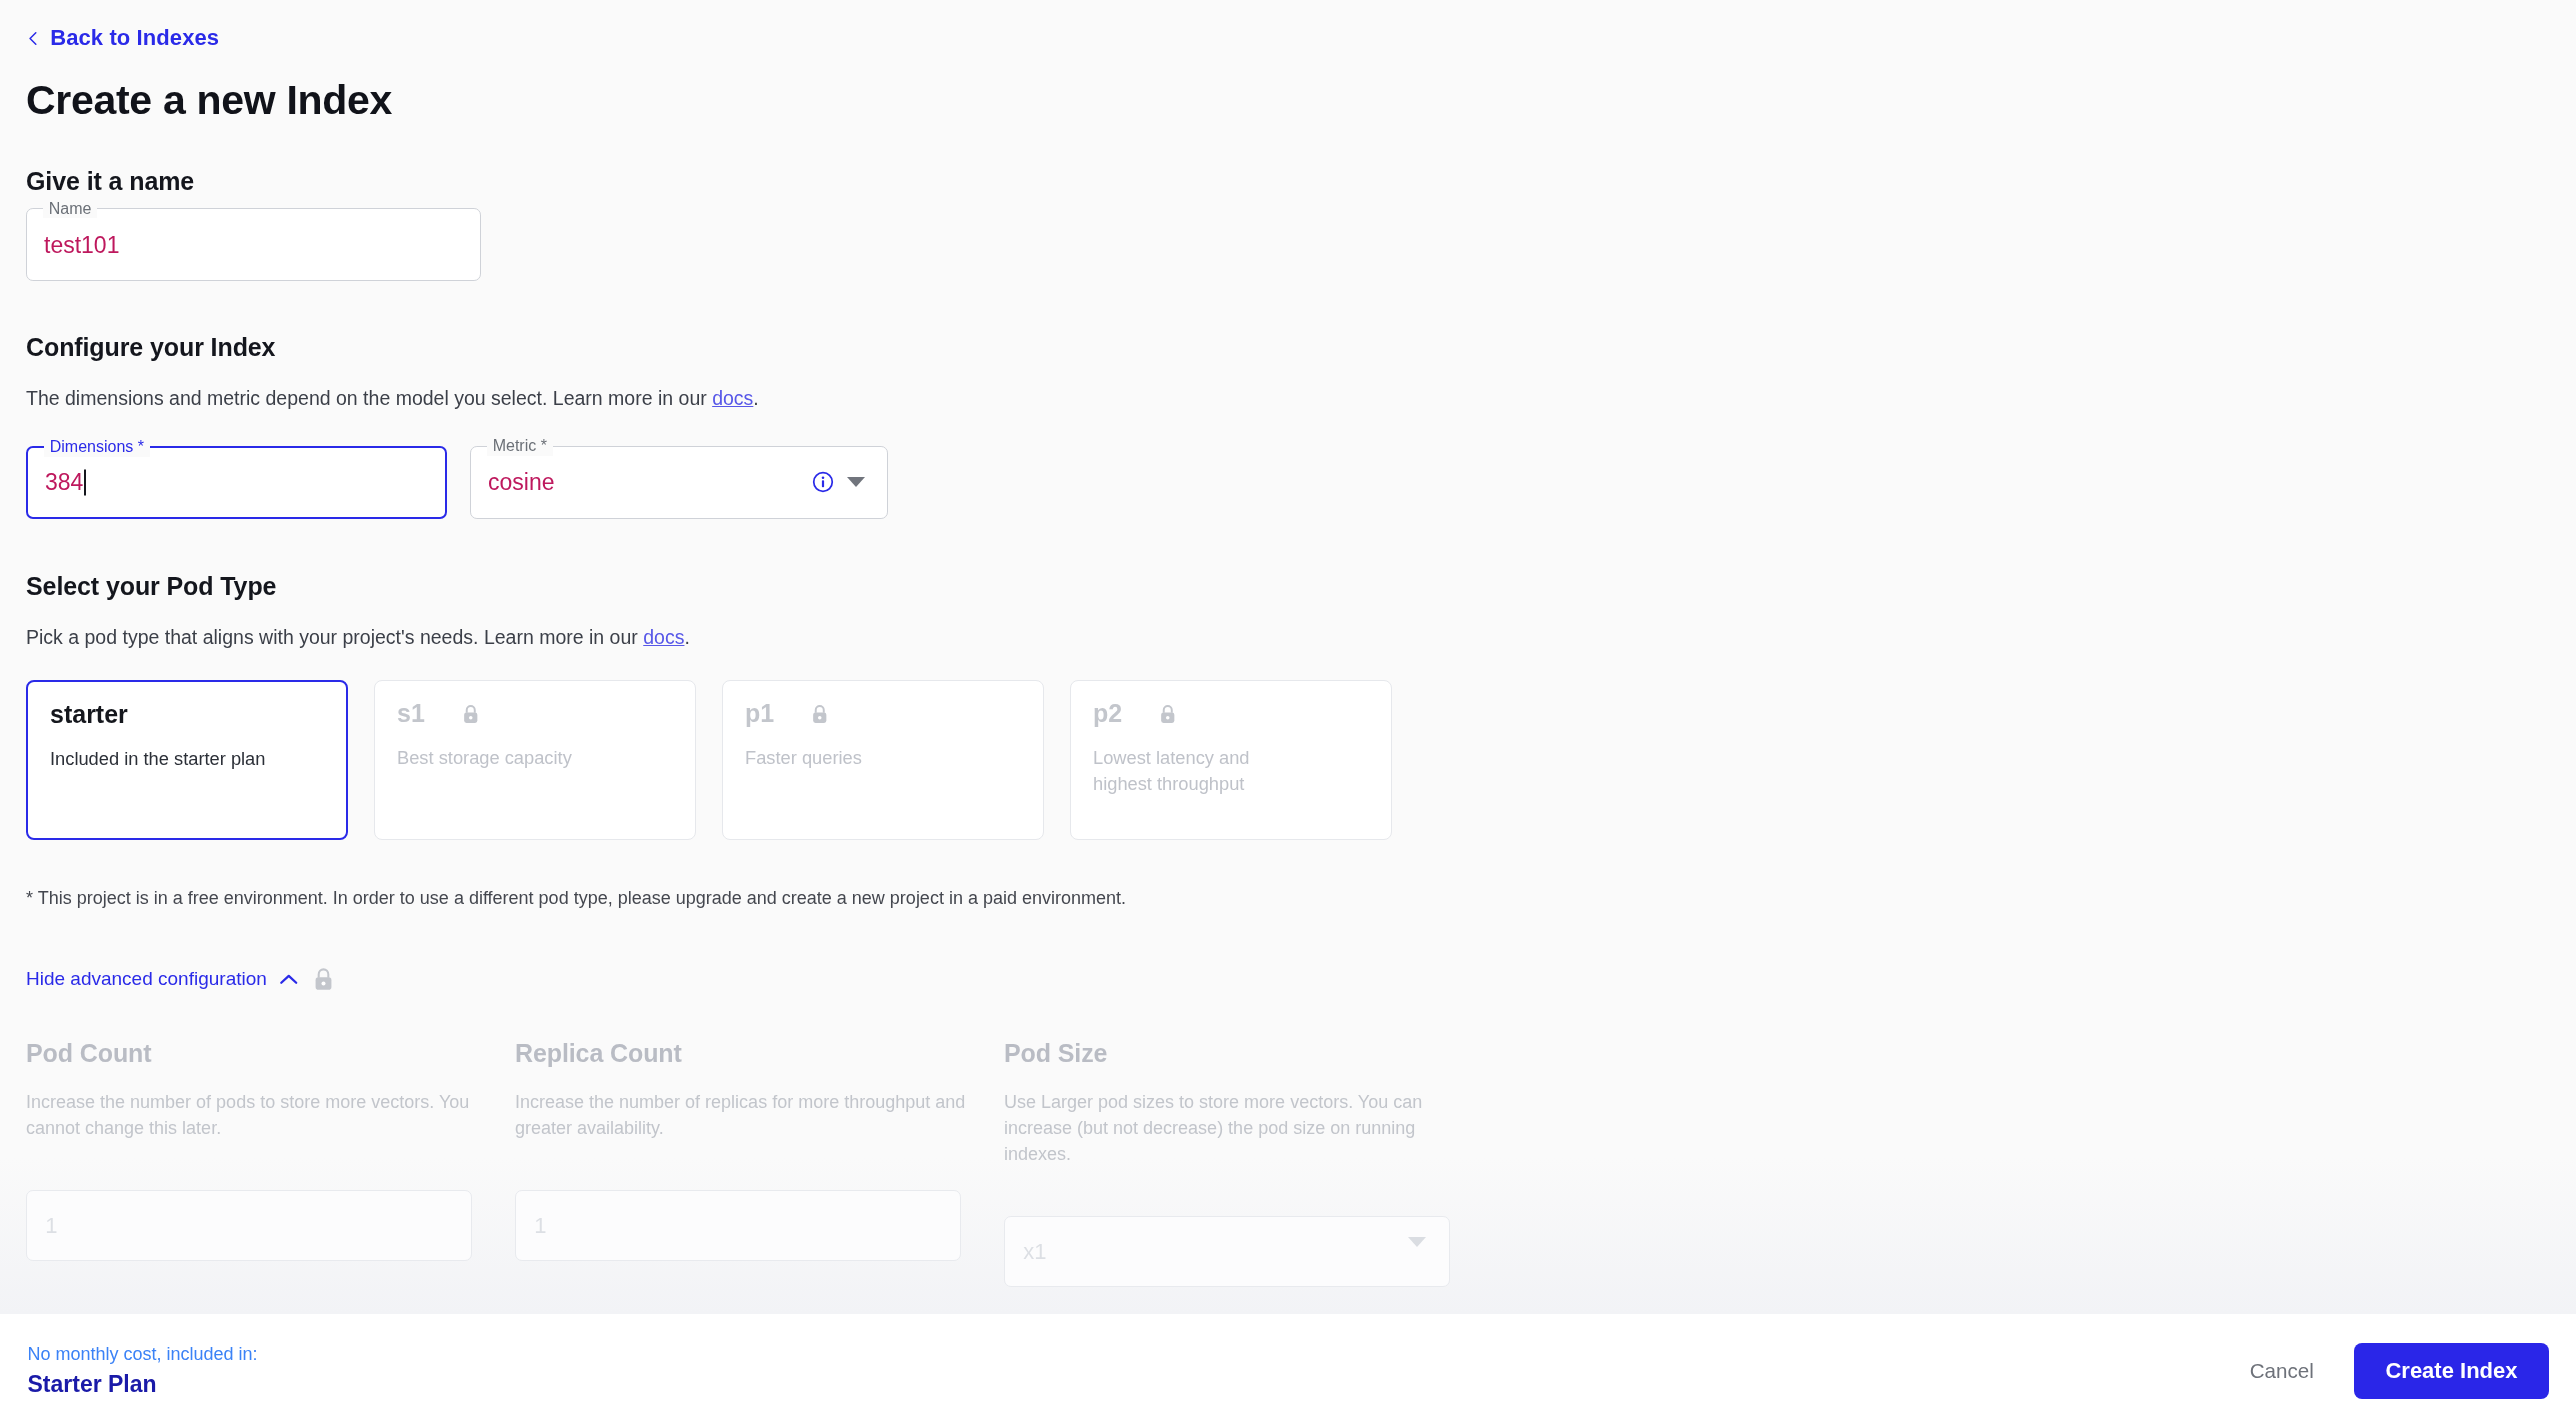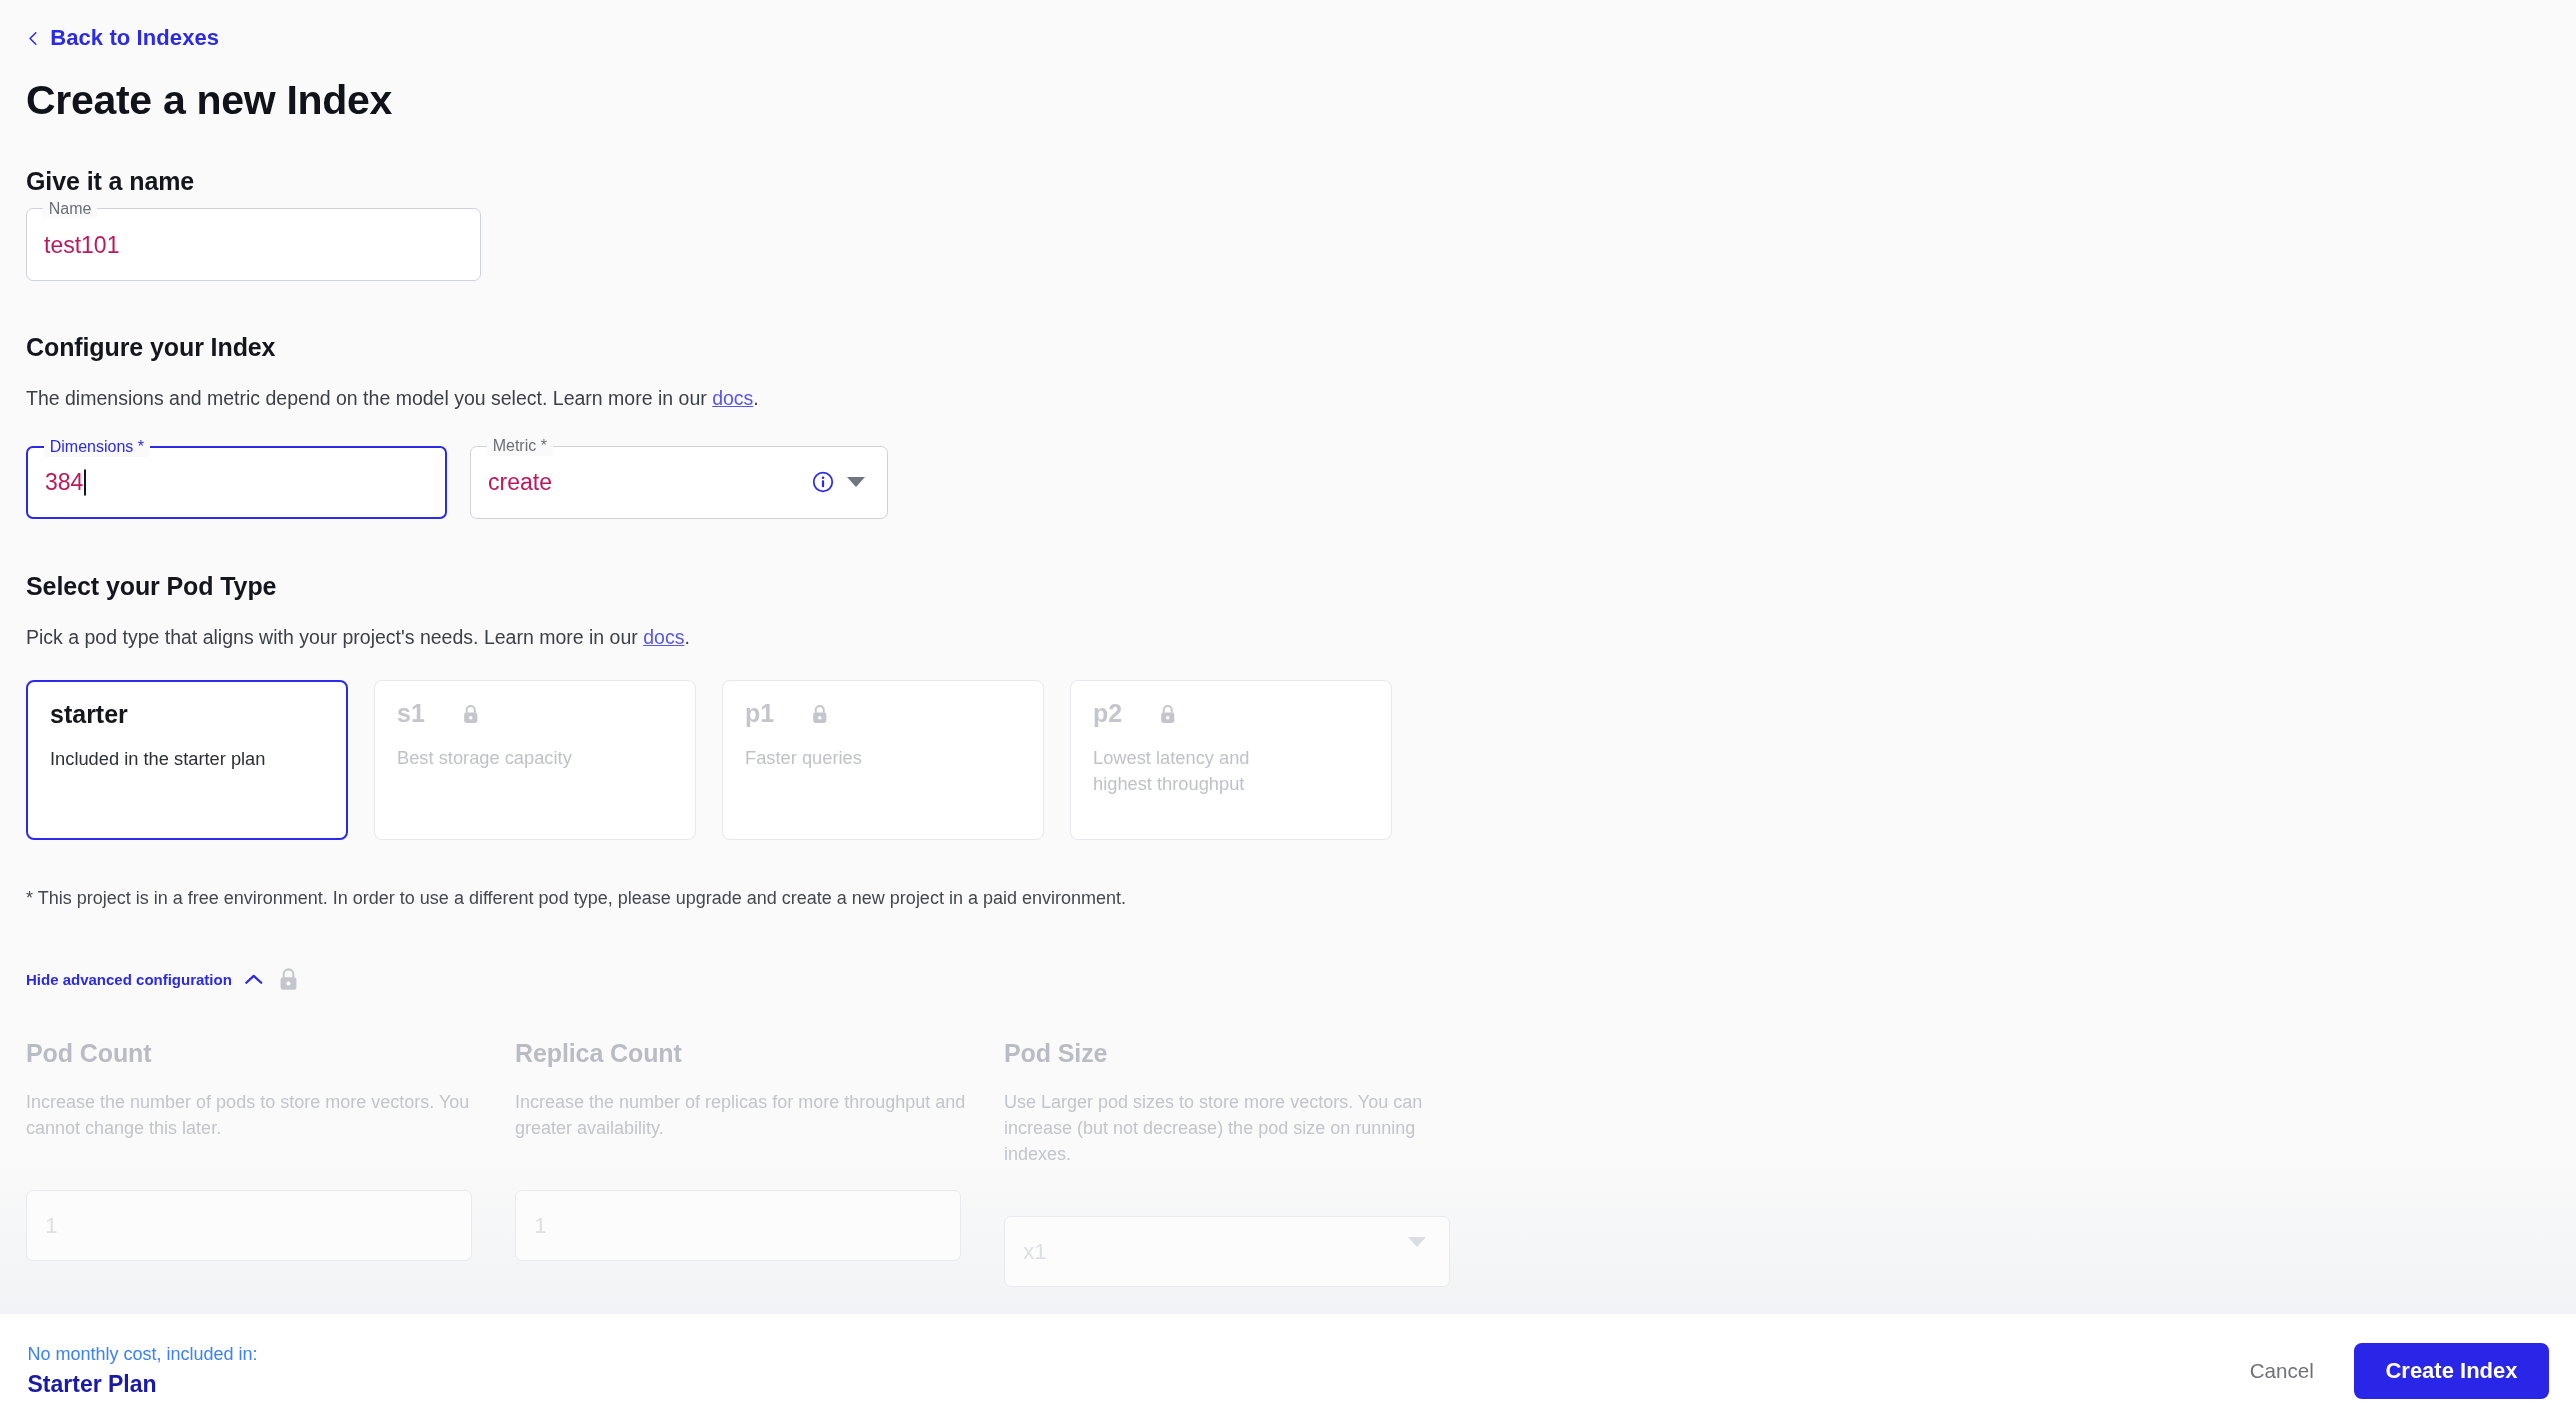--- a/index.html
+++ b/index.html
@@ -183,22 +183,22 @@
     line-height: 1.4;
   }
 
   
   .adv-toggle {
     display: inline-flex;
     align-items: center;
     gap: 12.6px;
   }
   .adv-label {
-    font-size: 15px;
-    font-weight: 700;
+    font-size: 19px;
+    font-weight: 400;
     color: #2A2AE8;
     cursor: pointer;
   }
   .chev-up { width: 19.5px; height: 12.6px; display: block; cursor: pointer; }
   .lock-big { width: 23px; height: 26px; display: block; }
 
   
   .adv-grid {
     display: flex;
     gap: 0;
@@ -325,21 +325,21 @@
       <div class="field focused" style="width:421px;">
         <span class="legend">Dimensions *</span>
         <span class="value">
           <span>384</span>
             <i class="caret"></i>
         </span>
       </div>
 
       <div class="field" style="width:418px;">
         <span class="legend">Metric *</span>
-        <span class="value">create</span>
+        <span class="value">cosine</span>
         <span class="adorn">
           <span class="info-icon">
             <svg viewBox="0 0 38 38" width="22" height="22" aria-hidden="true">
               <circle cx="19" cy="19" r="16" fill="none" stroke="#2A2AE8" stroke-width="3"></circle>
               <circle cx="19" cy="11.5" r="2.2" fill="#2A2AE8"></circle>
               <rect x="17.1" y="16" width="3.8" height="12" rx="1.4" fill="#2A2AE8"></rect>
             </svg>
           </span>
           <span class="tri-down"></span>
         </span>

